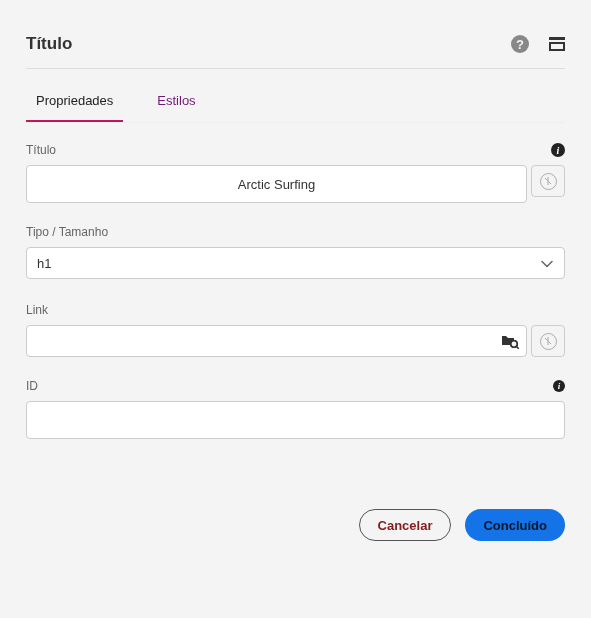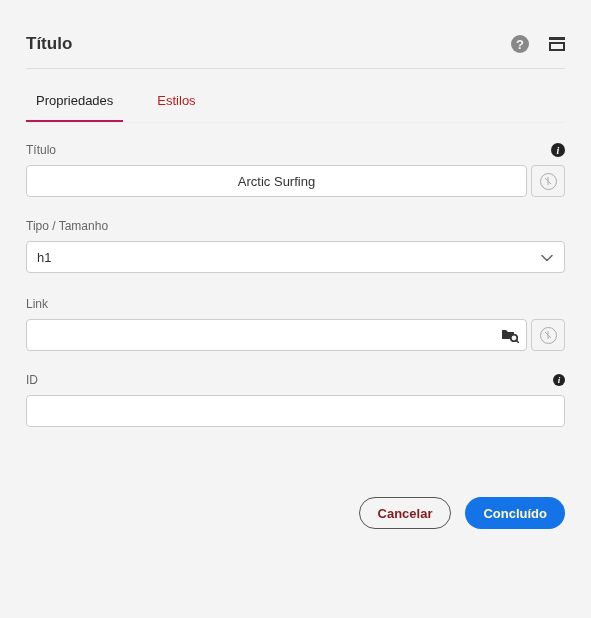--- a/index.html
+++ b/index.html
@@ -60,21 +60,21 @@
   }
   .tabs {
     display: flex;
     gap: 24px;
     padding-top: 24px;
     border-bottom: 1px solid #eee;
   }
   .tab {
     padding: 0 0 12px 10px;
     font-size: 13px;
-    color: #b91c1c;
+    color: #701a75;
     cursor: pointer;
     border-bottom: 2px solid transparent;
   }
   .tab.active {
     color: #222;
     border-bottom: 2px solid #be185d;
     padding-left: 10px;
     padding-right: 10px;
   }
   .form { padding-top: 20px; }
@@ -101,21 +101,21 @@
     cursor: pointer;
   }
   .info-icon.small { width: 12px; height: 12px; font-size: 9px; }
   .field-row {
     display: flex;
     align-items: stretch;
     gap: 4px;
   }
   .text-input {
     flex: 1;
-    height: 32px;
+    height: 38px;
     border: 1px solid #ccc;
     border-radius: 4px;
     background: #fff;
     padding: 0 10px;
     font-size: 13px;
     text-align: center;
     color: #333;
   }
   .text-input.left { text-align: left; }
   .picker-btn {
@@ -199,21 +199,21 @@
     display: flex; align-items: center;
   }
   .btn-secondary {
     background: transparent;
     border: 1.5px solid #555;
     color: #7f1d1d;
   }
   .btn-primary {
     background: #1473e6;
     border: none;
-    color: #fef9c3;
+    color: #0f172a;
   }
 </style>
 </head>
 <body>
 
 <div class="dialog">
 
   <div class="header">
     <div class="header-title">Título</div>
     <div class="header-icons">

